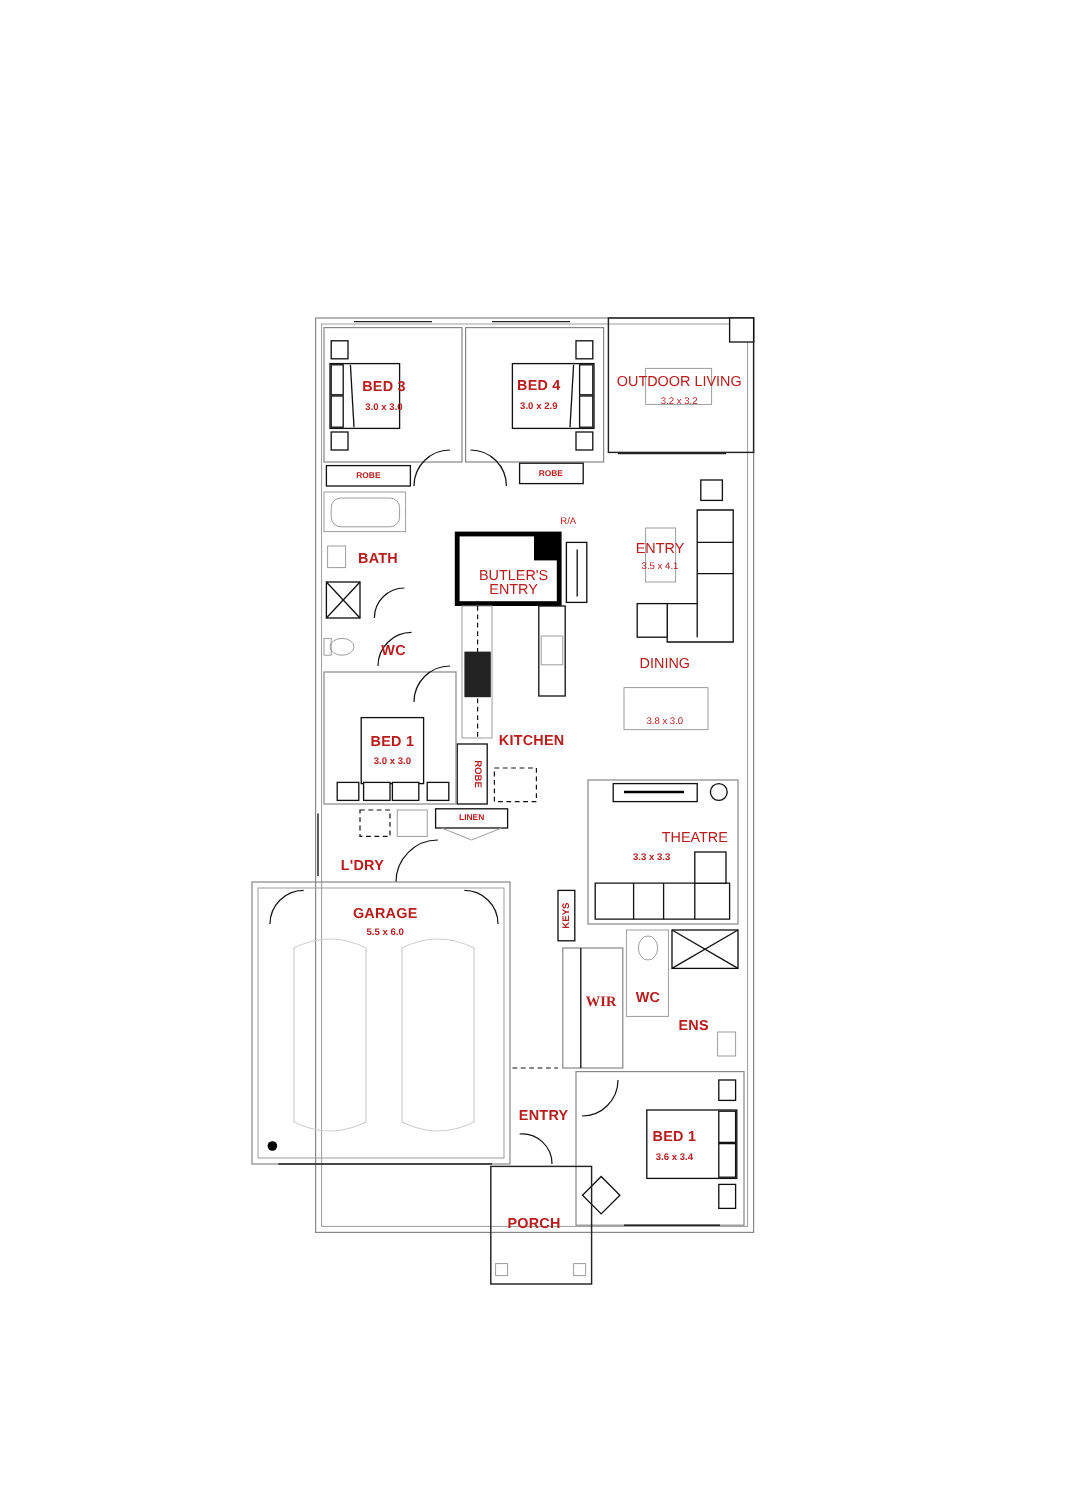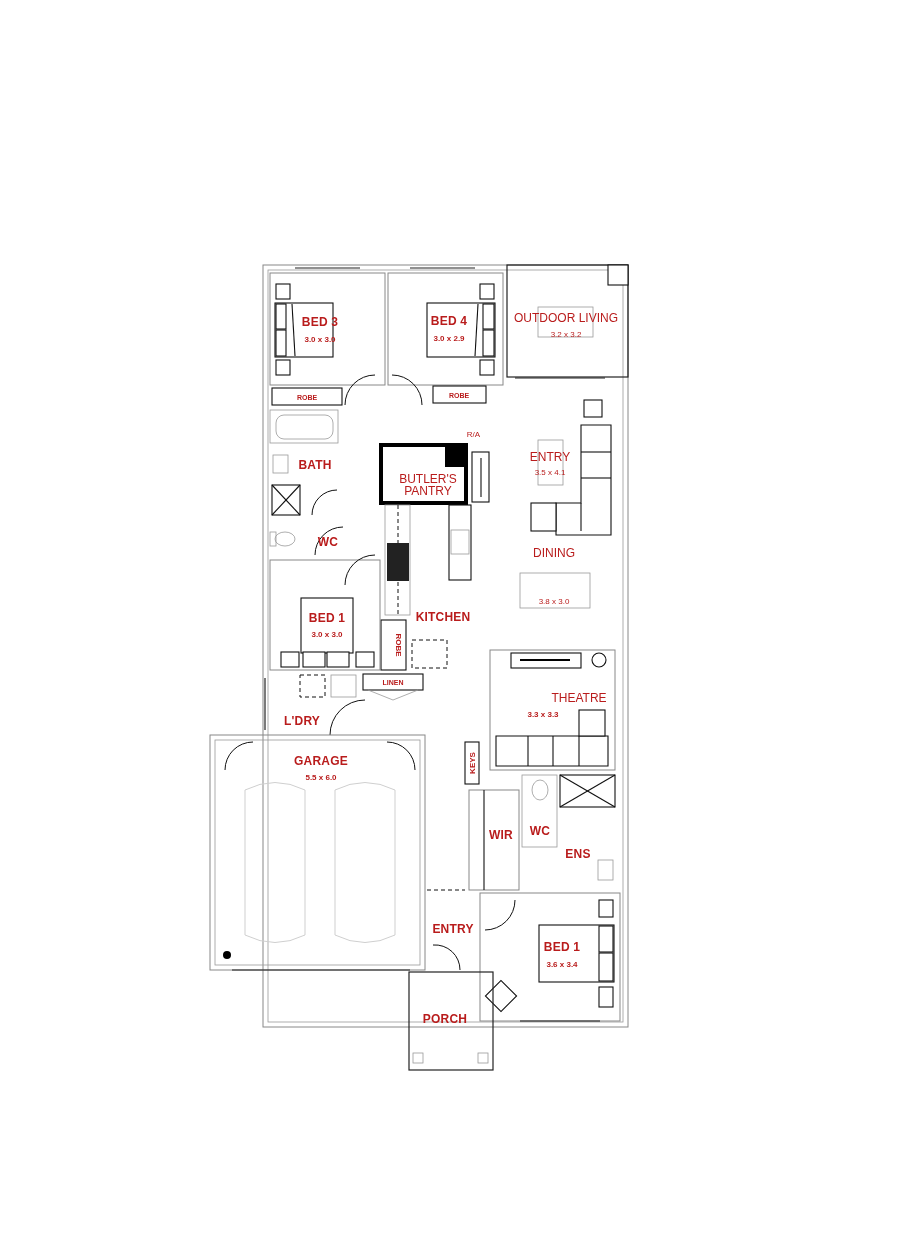--- a/index.html
+++ b/index.html
@@ -155,36 +155,36 @@
 <div class="lbl big" style="left:320px;top:322px;">BED 3</div>
 <div class="lbl dim" style="left:320px;top:339px;">3.0 x 3.0</div>
 <div class="lbl big" style="left:449px;top:321px;">BED 4</div>
 <div class="lbl dim" style="left:449px;top:338px;">3.0 x 2.9</div>
 <div class="lbl light" style="left:566px;top:318px;">OUTDOOR LIVING</div>
 <div class="lbl dimlight" style="left:566px;top:334px;">3.2 x 3.2</div>
 <div class="lbl tiny" style="left:307px;top:397px;">ROBE</div>
 <div class="lbl tiny" style="left:459px;top:395px;">ROBE</div>
 <div class="lbl big" style="left:315px;top:465px;">BATH</div>
 <div class="lbl dimlight" style="left:452px;top:434px;padding-left:43px;">R/A</div>
-<div class="lbl light" style="left:428px;top:485px;width:60px;white-space:normal;line-height:12px;">BUTLER'S PANTRY</div>
+<div class="lbl light" style="left:428px;top:485px;width:60px;white-space:normal;line-height:12px;">BUTLER'S ENTRY</div>
 <div class="lbl light" style="left:550px;top:457px;">ENTRY</div>
 <div class="lbl dimlight" style="left:550px;top:472px;">3.5 x 4.1</div>
 <div class="lbl big" style="left:328px;top:542px;">WC</div>
 <div class="lbl light" style="left:554px;top:553px;">DINING</div>
 <div class="lbl dimlight" style="left:554px;top:601px;">3.8 x 3.0</div>
 <div class="lbl big" style="left:327px;top:618px;">BED 1</div>
 <div class="lbl dim" style="left:327px;top:634px;">3.0 x 3.0</div>
 <div class="lbl big" style="left:443px;top:617px;">KITCHEN</div>
 <div class="lbl vert" style="left:398px;top:645px;">ROBE</div>
 <div class="lbl tiny" style="left:393px;top:682px;">LINEN</div>
 <div class="lbl big" style="left:302px;top:721px;">L'DRY</div>
 <div class="lbl light" style="left:543px;top:698px;margin-left:36px;">THEATRE</div>
 <div class="lbl dim" style="left:543px;top:714px;">3.3 x 3.3</div>
 <div class="lbl big" style="left:321px;top:761px;">GARAGE</div>
 <div class="lbl dim" style="left:321px;top:777px;">5.5 x 6.0</div>
 <div class="lbl vert" style="left:472px;top:763px;transform:translate(-50%,-50%) rotate(180deg);">KEYS</div>
-<div class="lbl big" style="left:501px;top:835px;">WIR</div>
+<div class="lbl big" style="left:501px;top:835px;font-family:Liberation Serif, serif;">WIR</div>
 <div class="lbl big" style="left:540px;top:831px;">WC</div>
 <div class="lbl big" style="left:578px;top:854px;">ENS</div>
 <div class="lbl big" style="left:453px;top:929px;">ENTRY</div>
 <div class="lbl big" style="left:562px;top:947px;">BED 1</div>
 <div class="lbl dim" style="left:562px;top:964px;">3.6 x 3.4</div>
 <div class="lbl big" style="left:445px;top:1019px;">PORCH</div>
 
 </body></html>

